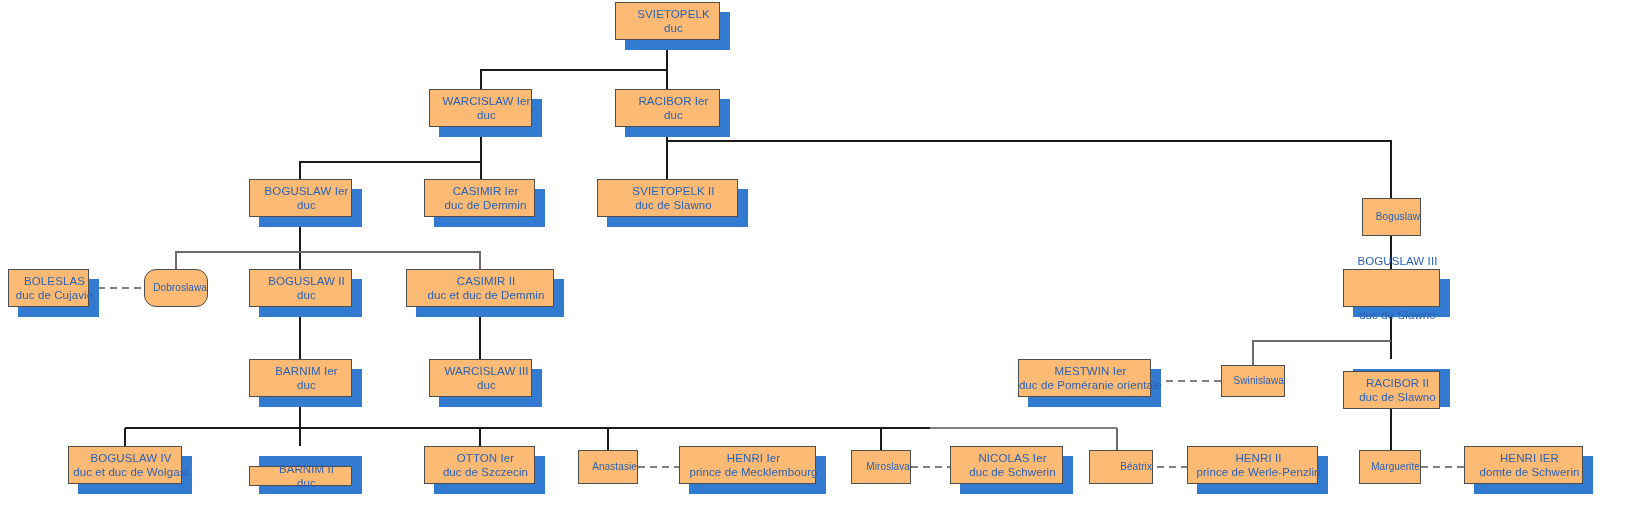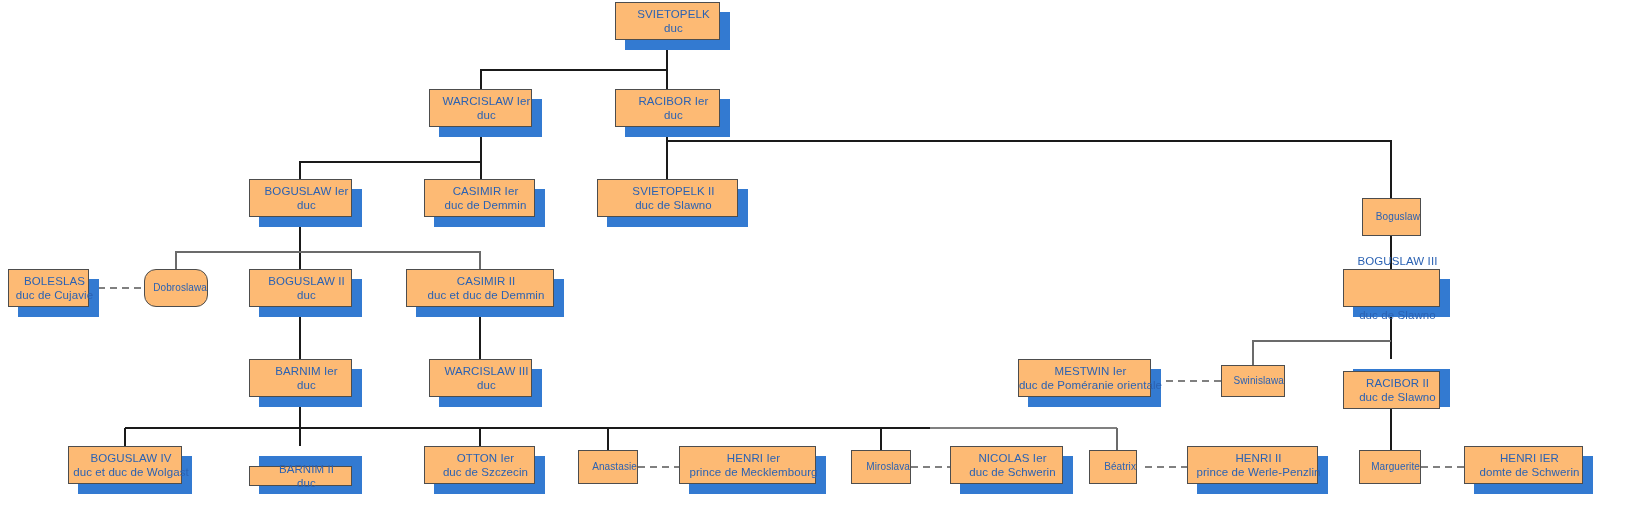--- a/index.html
+++ b/index.html
@@ -208,21 +208,21 @@
         <span class="l2">prince de Mecklembourg</span>
       </div>
       <div class="node small" style="left: 851px; top: 450px; width: 60px; height: 34px;">
         <span>Miroslava</span>
       </div>
       <div class="shadow" style="left: 960px; top: 456px; width: 113px; height: 38px; background: rgb(51, 122, 209);"></div>
       <div class="node" style="left: 950px; top: 446px; width: 113px; height: 38px;">
         <span>NICOLAS Ier</span>
         <span class="l2">duc de Schwerin</span>
       </div>
-      <div class="node small" style="left: 1089px; top: 450px; width: 48px; height: 34px;">
+      <div class="node small" style="left: 1089px; top: 450px; width: 64px; height: 34px;">
         <span>Béatrix</span>
       </div>
       <div class="shadow" style="left: 1197px; top: 456px; width: 131px; height: 38px; background: rgb(51, 122, 209);"></div>
       <div class="node" style="left: 1187px; top: 446px; width: 131px; height: 38px;">
         <span>HENRI II</span>
         <span class="l2">prince de Werle-Penzlin</span>
       </div>
       <div class="node small" style="left: 1359px; top: 450px; width: 62px; height: 34px;">
         <span>Marguerite</span>
       </div>

